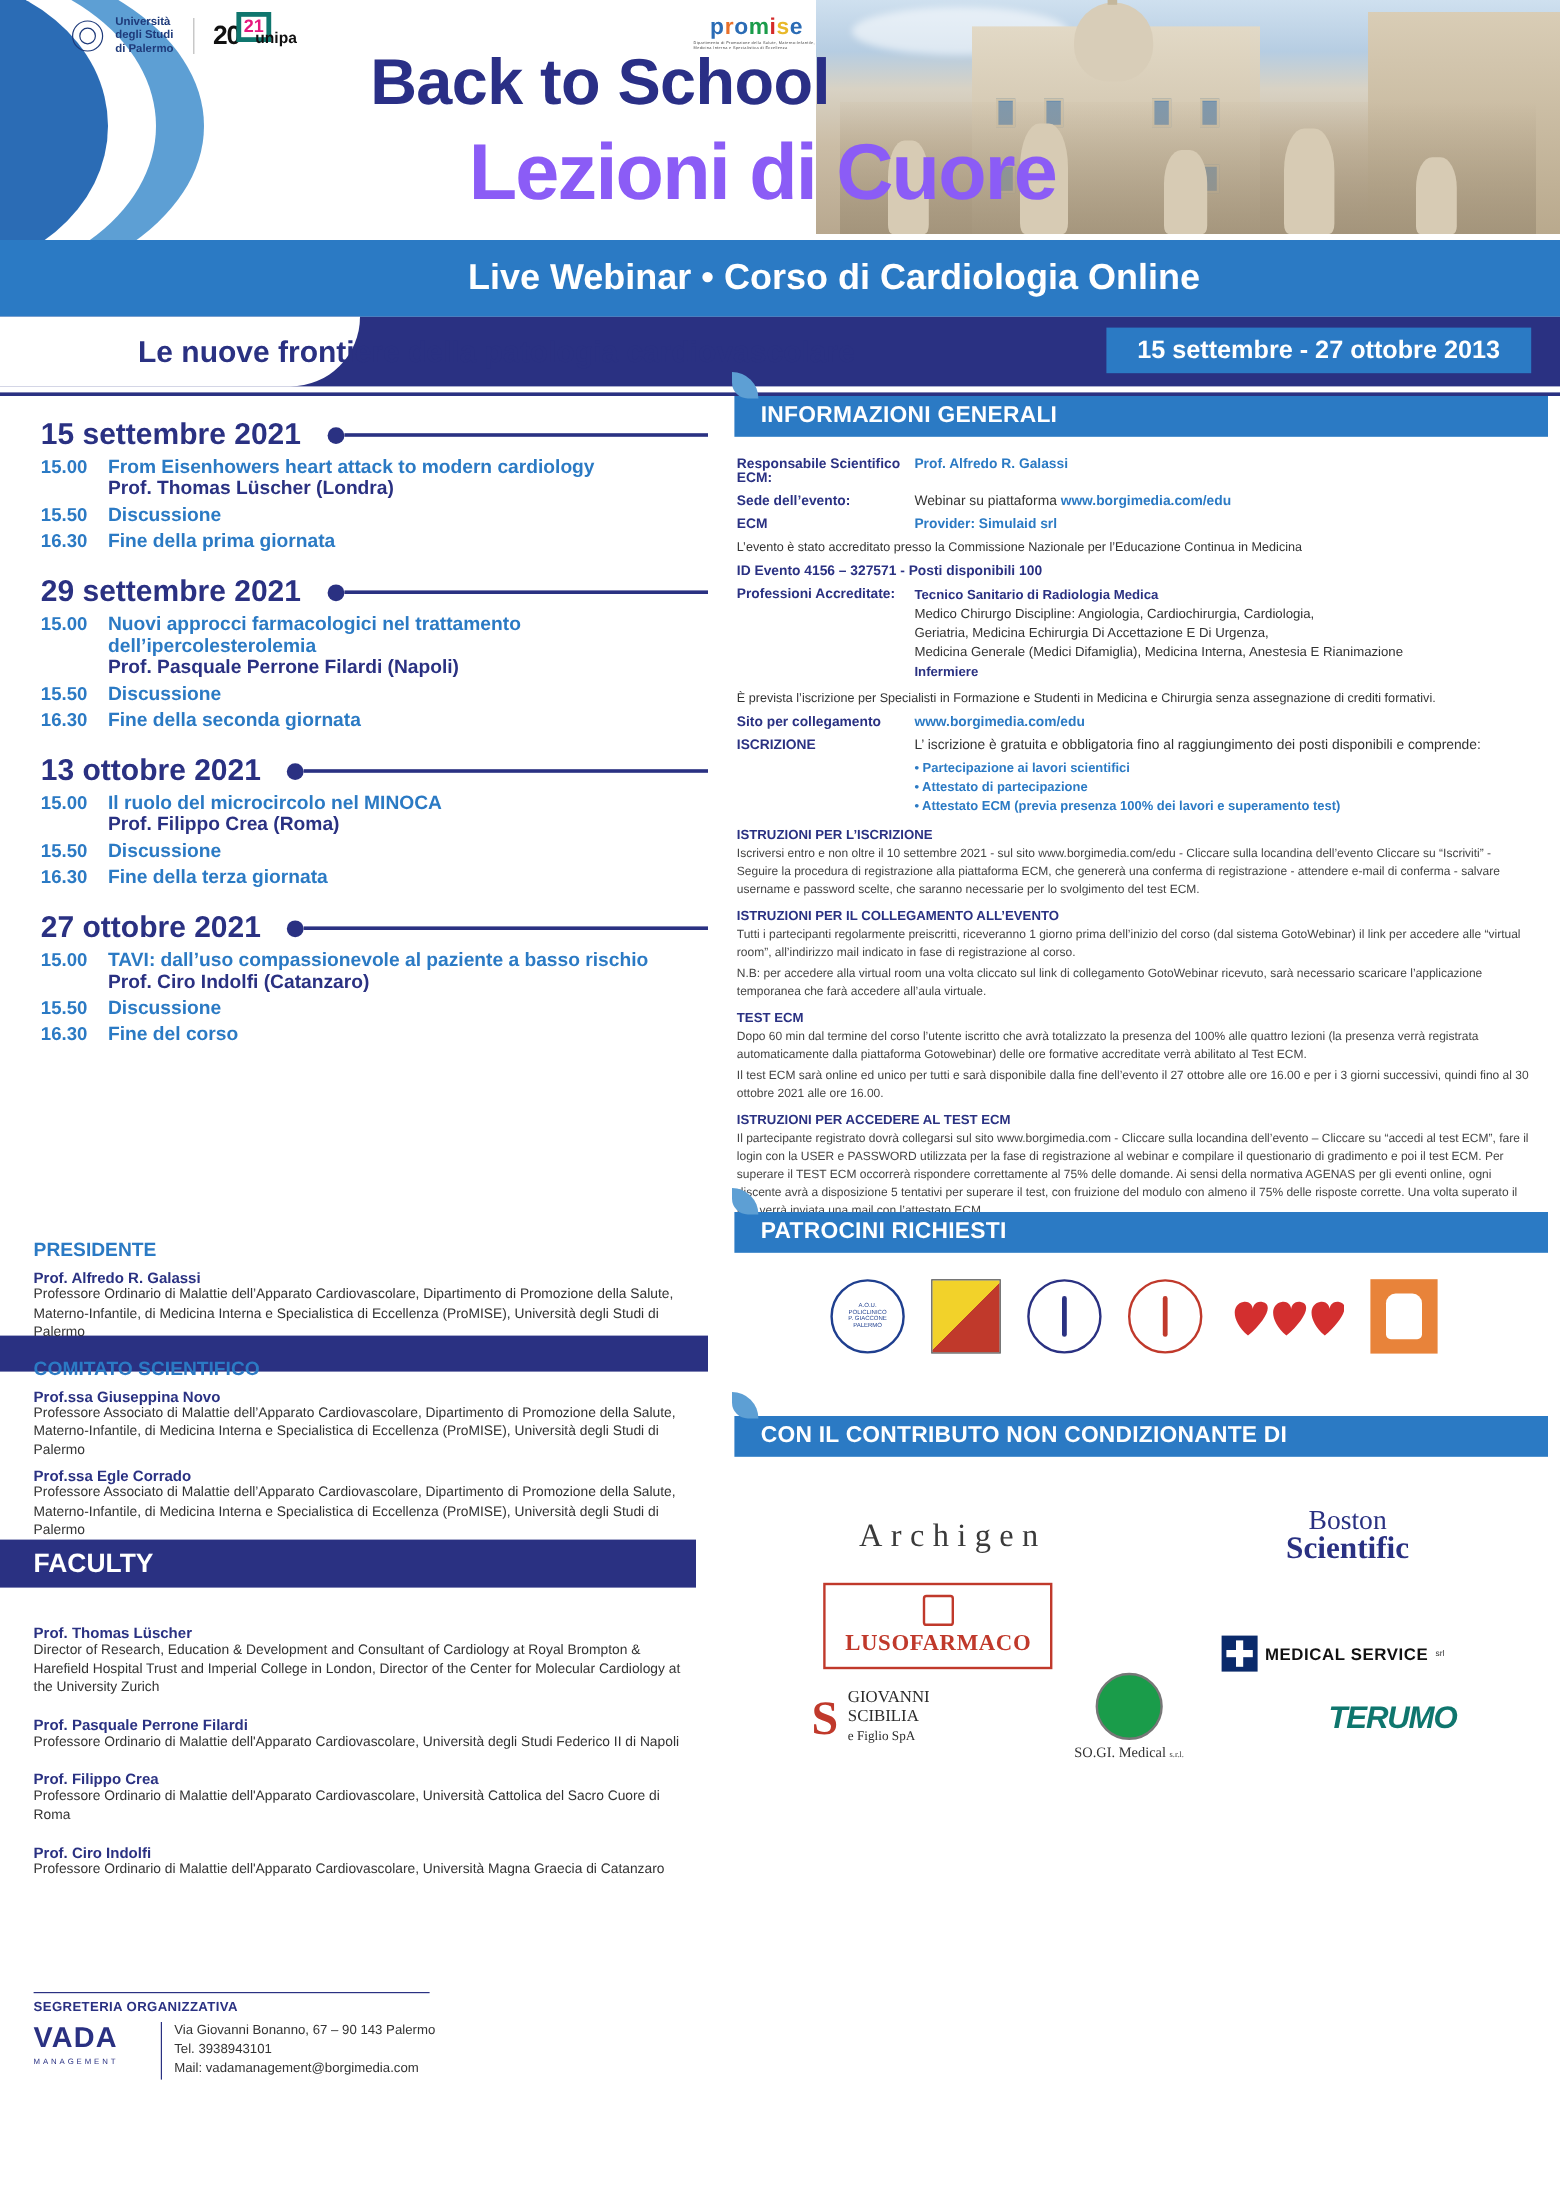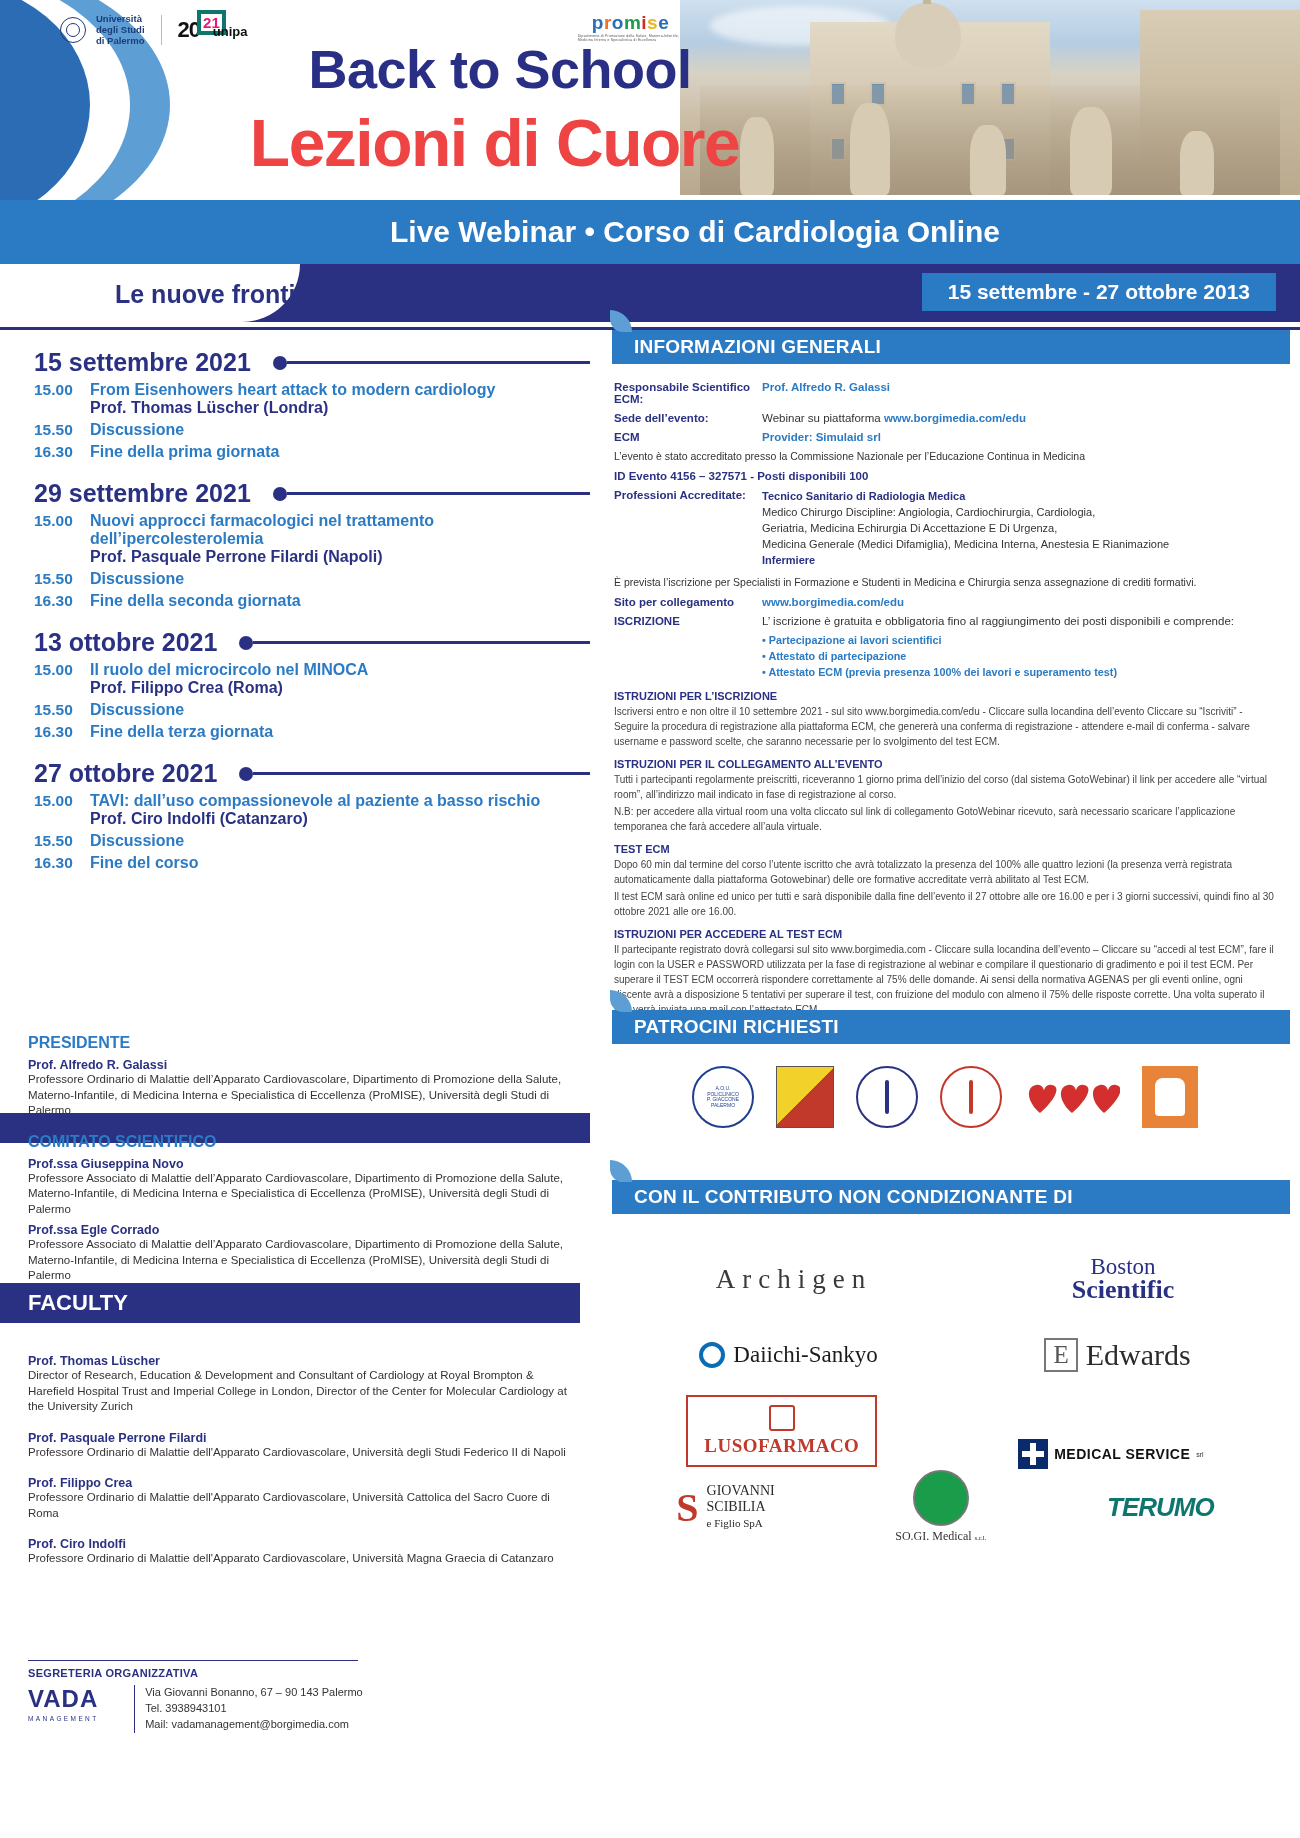--- a/index.html
+++ b/index.html
@@ -88,21 +88,21 @@
     position:absolute; left:30px; top:6px; width:180px; height:40px; border-radius:50%;
     background:rgba(255,255,255,.55); filter:blur(3px);
   }
   .title-back {
     position:absolute; left:0; right:0; top:38px;
     text-align:center; font-size:54px; font-weight:bold; color:#2a2f86;
     letter-spacing:-.5px; padding-right:420px; padding-left:120px;
   }
   .title-main {
     position:absolute; left:0; right:0; top:105px;
-    text-align:center; font-size:66px; font-weight:bold; color:#ef4444;
+    text-align:right; font-size:66px; font-weight:bold; color:#8b5cf6;
     letter-spacing:-1.5px; padding-right:420px; padding-left:109px;
   }
   .band-blue {
     position:absolute; left:0; top:200px; width:1300px; height:64px;
     background:#2b7ac4; display:flex; align-items:center; justify-content:center;
   }
   .band-blue-txt { color:#fff; font-size:30px; font-weight:bold; padding-left:90px;}
   .band-dark {
     position:absolute; left:0; top:264px; width:1300px; height:58px;
     background:#2a3182;
@@ -536,34 +536,20 @@
       </div>
       <div class="sp">
         <div style="text-align:center">
           <div class="boston1">Boston</div>
           <div class="boston2">Scientific</div>
         </div>
       </div>
     </div>
     <div class="sp-row">
       <div class="sp">
-        <div class="daiichi">
-          <span class="daiichi-mark"></span>
-          <span>Daiichi-Sankyo</span>
-        </div>
-      </div>
-      <div class="sp">
-        <div class="edwards">
-          <span class="edwards-e">E</span>
-          <span>Edwards</span>
-        </div>
-      </div>
-    </div>
-    <div class="sp-row">
-      <div class="sp">
         <div class="luso">
           <div style="width:26px;height:26px;border:2px solid #c0392b;margin:0 auto 4px;border-radius:3px;"></div>
           <div class="luso-t">LUSOFARMACO</div>
         </div>
       </div>
       <div class="sp">
         <div class="medserv">
           <span class="medserv-sq"></span>
           <span class="medserv-t">MEDICAL SERVICE</span>
           <span style="font-size:7px;color:#333">srl</span>

